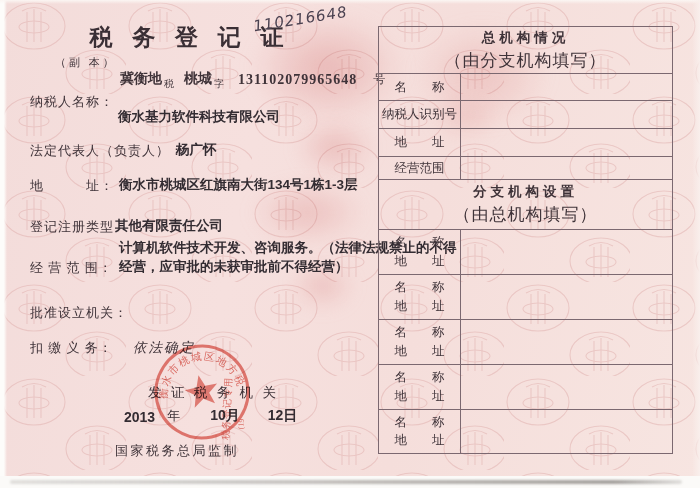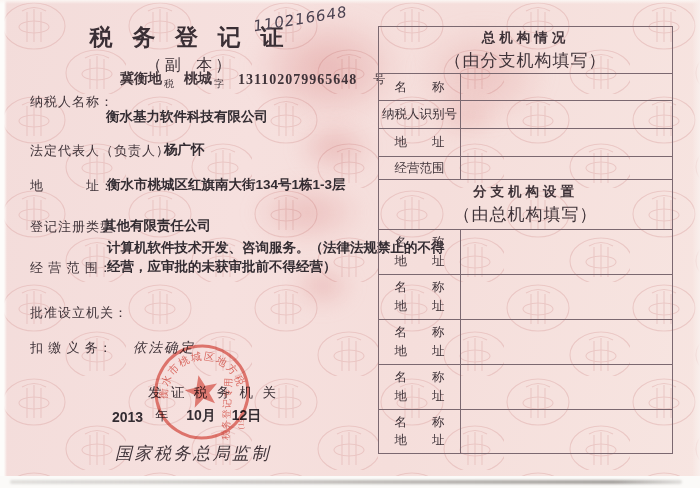--- a/index.html
+++ b/index.html
@@ -5,23 +5,23 @@
   html,body{margin:0;padding:0;background:#e9e6e2;}
   .page{position:relative;width:700px;height:488px;background:#fdfcfb;overflow:hidden;
         font-family:"Liberation Serif","DejaVu Serif",serif;color:#3f3339;}
   .cert{position:absolute;left:0;top:0;width:700px;height:488px;
         background:linear-gradient(100deg,#f3dcda 0%,#f6e0de 35%,#f5dedb 60%,#f7e5e1 100%);}
   .wm{position:absolute;left:0;top:0;z-index:1;}
   .blob{position:absolute;border-radius:50%;filter:blur(9px);mix-blend-mode:multiply;z-index:2;}
   .content{position:absolute;left:0;top:0;width:700px;height:488px;z-index:3;}
   .abs{position:absolute;white-space:nowrap;}
   .kai{font-family:"Liberation Serif","DejaVu Serif",serif;}
-  .hei{font-family:"Liberation Sans","DejaVu Sans",sans-serif;font-weight:bold;color:#332c32;}
+  .hei{font-family:"Liberation Sans","DejaVu Sans",sans-serif;font-weight:bold;color:#332c32;margin-left:12px;}
   .title{font-size:23px;font-weight:bold;letter-spacing:7px;text-align:center;color:#3a2f35;}
-  .subtitle{font-size:16px;letter-spacing:3px;text-align:center;font-family:Liberation Mono, monospace;}
+  .subtitle{font-size:11px;letter-spacing:3px;}
   .serial{display:flex;align-items:flex-end;font-size:14px;justify-content:flex-end;}
   .serial .big{font-weight:bold;}
   .serial .sub{font-size:10px;transform:translateY(3px);margin:0 2px;}
   .hand{font-family:"DejaVu Sans",sans-serif;font-style:italic;font-size:15px;color:#4a4150;
         transform:rotate(-9deg);letter-spacing:1px;}
   .lbl{font-size:13px;letter-spacing:1px;}
   .val{font-size:13.5px;}
   
   .rtable{position:absolute;left:378px;top:26px;width:295px;height:428px;box-sizing:border-box;
           border:1px solid #7b6870;display:flex;flex-direction:column;}
@@ -120,21 +120,21 @@
       <div class="abs" style="left:112px;top:407px;display:flex;align-items:flex-end;">
         <span class="hei" style="font-size:14px;">2013</span>
         <span style="width:12px;"></span>
         <span class="kai" style="font-size:13px;">年</span>
         <span style="width:18px;"></span>
         <span class="hei" style="font-size:14px;">10月</span>
         <span style="width:16px;"></span>
         <span class="hei" style="font-size:14px;">12日</span>
       </div>
 
-      <div class="abs kai" style="left:115px;top:442px;font-size:17px;letter-spacing:2.5px;font-style:italic;">国家税务总局监制</div>
+      <div class="abs kai" style="left:115px;top:442px;font-size:13px;letter-spacing:2.5px;">国家税务总局监制</div>
 
       <div class="rtable">
 
         <div class="thead" style="height:46px;">
           <div class="t1">总机构情况</div>
           <div class="t2">（由分支机构填写）</div>
         </div>
 
         <div class="trow" style="height:27px;">
           <div class="tlabel">名　　称</div>

